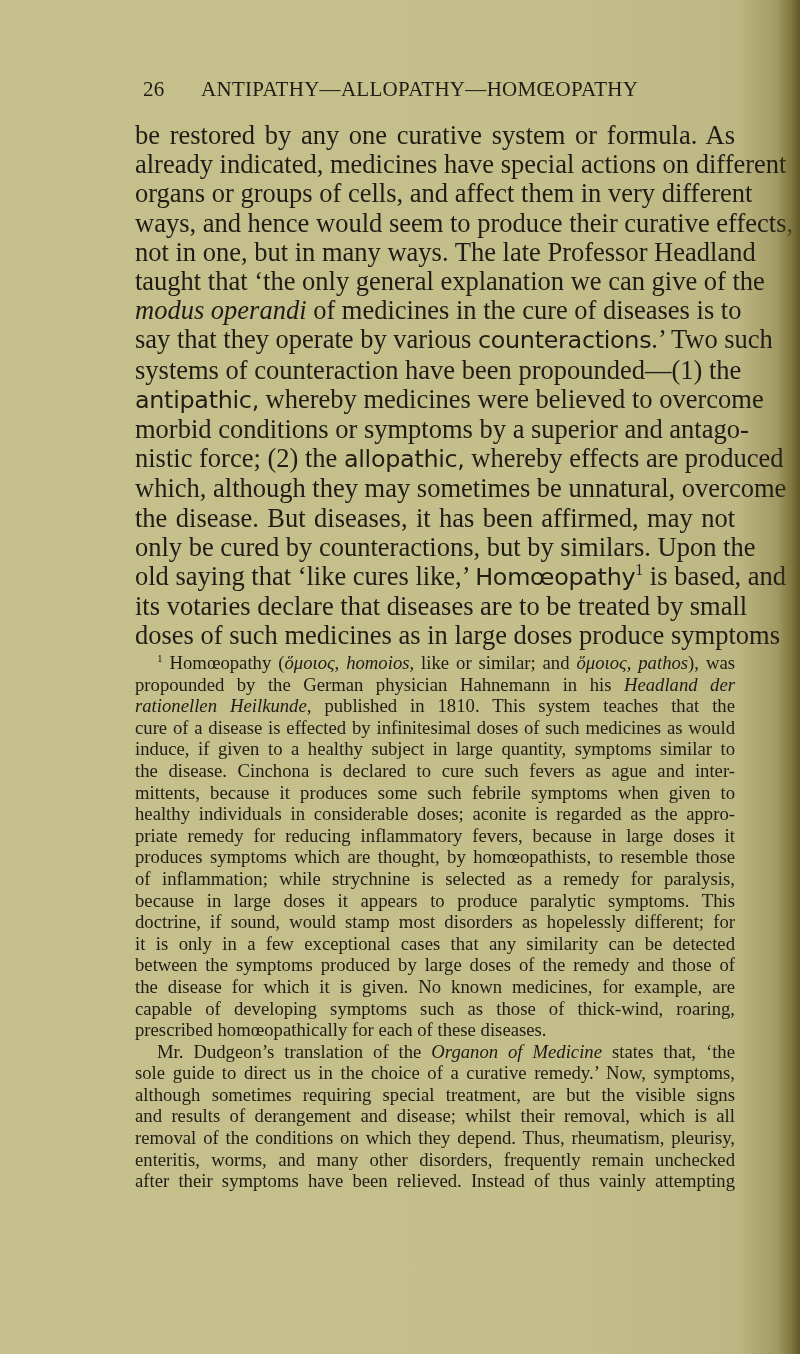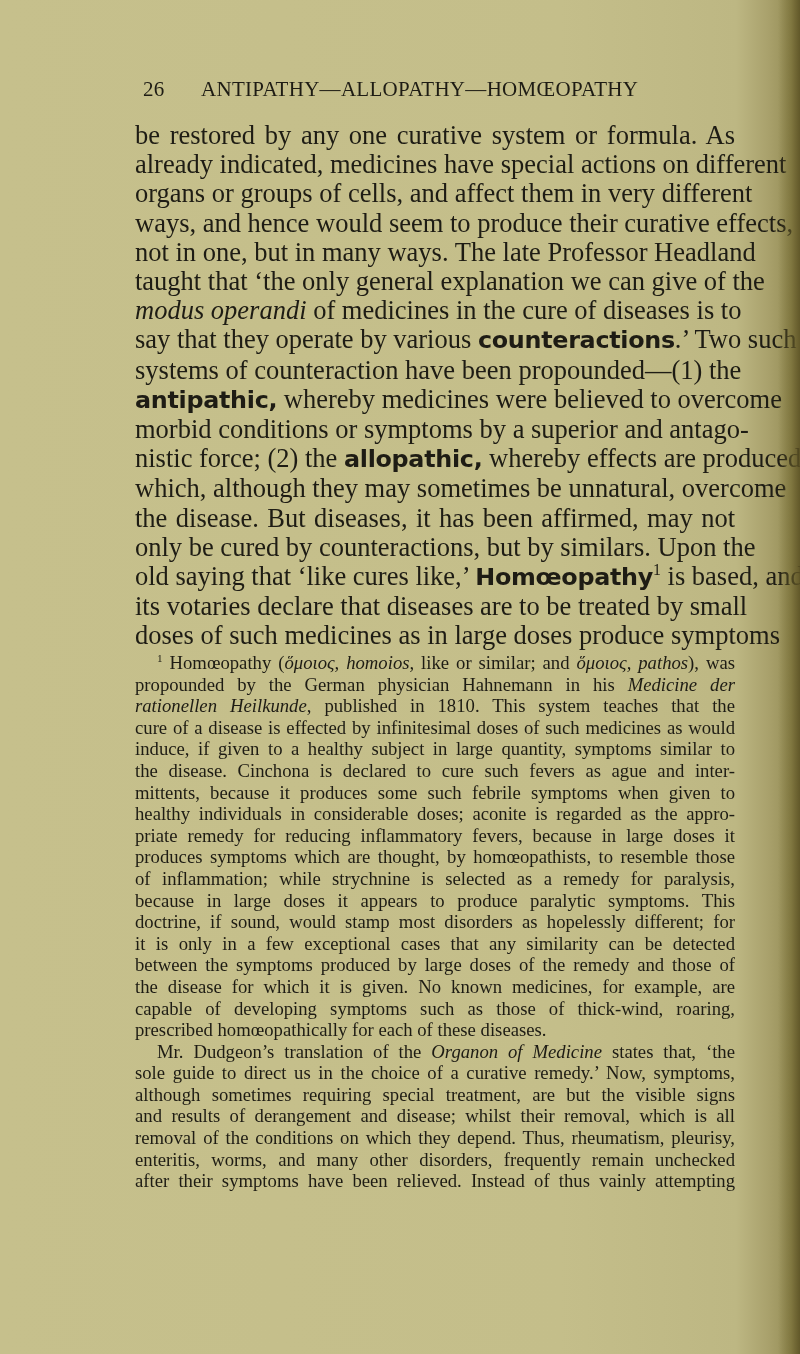--- a/index.html
+++ b/index.html
@@ -25,21 +25,21 @@
     position: absolute; left: 135px; top: 121px; width: 600px;
     font-family: "Liberation Serif", serif; font-size: 26.5px; line-height: 29.2px;
   }
   .fn-text {
     position: absolute; left: 135px; top: 652px; width: 600px;
     font-family: "Liberation Serif", serif; font-size: 18.7px; line-height: 21.6px;
   }
   .line { display: block; white-space: nowrap; text-align: justify; text-align-last: justify; height: auto; }
   .line.last { text-align-last: left; }
   .fn-indent { padding-left: 22px; }
-  b.sans { font-family: "DejaVu Sans", "Liberation Sans", sans-serif; font-weight: bold; font-size: 0.9em; letter-spacing: -0.3px; }
+  b.sans { font-family: "DejaVu Sans", "Liberation Sans", sans-serif; font-weight: normal; font-size: 0.9em; letter-spacing: -0.3px; }
   i { font-style: italic; }
   sup { font-size: 0.6em; vertical-align: 0.6em; line-height: 0; }
 </style>
 </head>
 <body>
 
 <div class="page">
   <div class="running-head">
     <span class="pagenum">26</span>
     <span class="title">ANTIPATHY—ALLOPATHY—HOMŒOPATHY</span>
@@ -60,21 +60,21 @@
       <div class="line"><span>nistic force; (2) the </span><b class="sans">allopathic,</b><span> whereby effects are produced</span></div>
       <div class="line"><span>which, although they may sometimes be unnatural, overcome</span></div>
       <div class="line"><span>the disease.  But diseases, it has been affirmed, may not</span></div>
       <div class="line"><span>only be cured by counteractions, but by similars.  Upon the</span></div>
       <div class="line"><span>old saying that ‘like cures like,’ </span><b class="sans">Homœopathy</b><sup>1</sup><span> is based, and</span></div>
       <div class="line"><span>its votaries declare that diseases are to be treated by small</span></div>
       <div class="line"><span>doses of such medicines as in large doses produce symptoms</span></div>
     </div>
   <div class="fn-text" id="fn-text">
       <div class="line fn-indent"><sup>1</sup><span> Homœopathy (</span><i>ὅμοιος, homoios,</i><span> like or similar; and </span><i>ὅμοιος, pathos</i><span>), was</span></div>
-      <div class="line"><span>propounded by the German physician Hahnemann in his </span><i>Medicine der</i></div>
+      <div class="line"><span>propounded by the German physician Hahnemann in his </span><i>Headland der</i></div>
       <div class="line"><i>rationellen Heilkunde</i><span>, published in 1810.  This system teaches that the</span></div>
       <div class="line"><span>cure of a disease is effected by infinitesimal doses of such medicines as would</span></div>
       <div class="line"><span>induce, if given to a healthy subject in large quantity, symptoms similar to</span></div>
       <div class="line"><span>the disease.  Cinchona is declared to cure such fevers as ague and inter-</span></div>
       <div class="line"><span>mittents, because it produces some such febrile symptoms when given to</span></div>
       <div class="line"><span>healthy individuals in considerable doses; aconite is regarded as the appro-</span></div>
       <div class="line"><span>priate remedy for reducing inflammatory fevers, because in large doses it</span></div>
       <div class="line"><span>produces symptoms which are thought, by homœopathists, to resemble those</span></div>
       <div class="line"><span>of inflammation; while strychnine is selected as a remedy for paralysis,</span></div>
       <div class="line"><span>because in large doses it appears to produce paralytic symptoms.  This</span></div>

